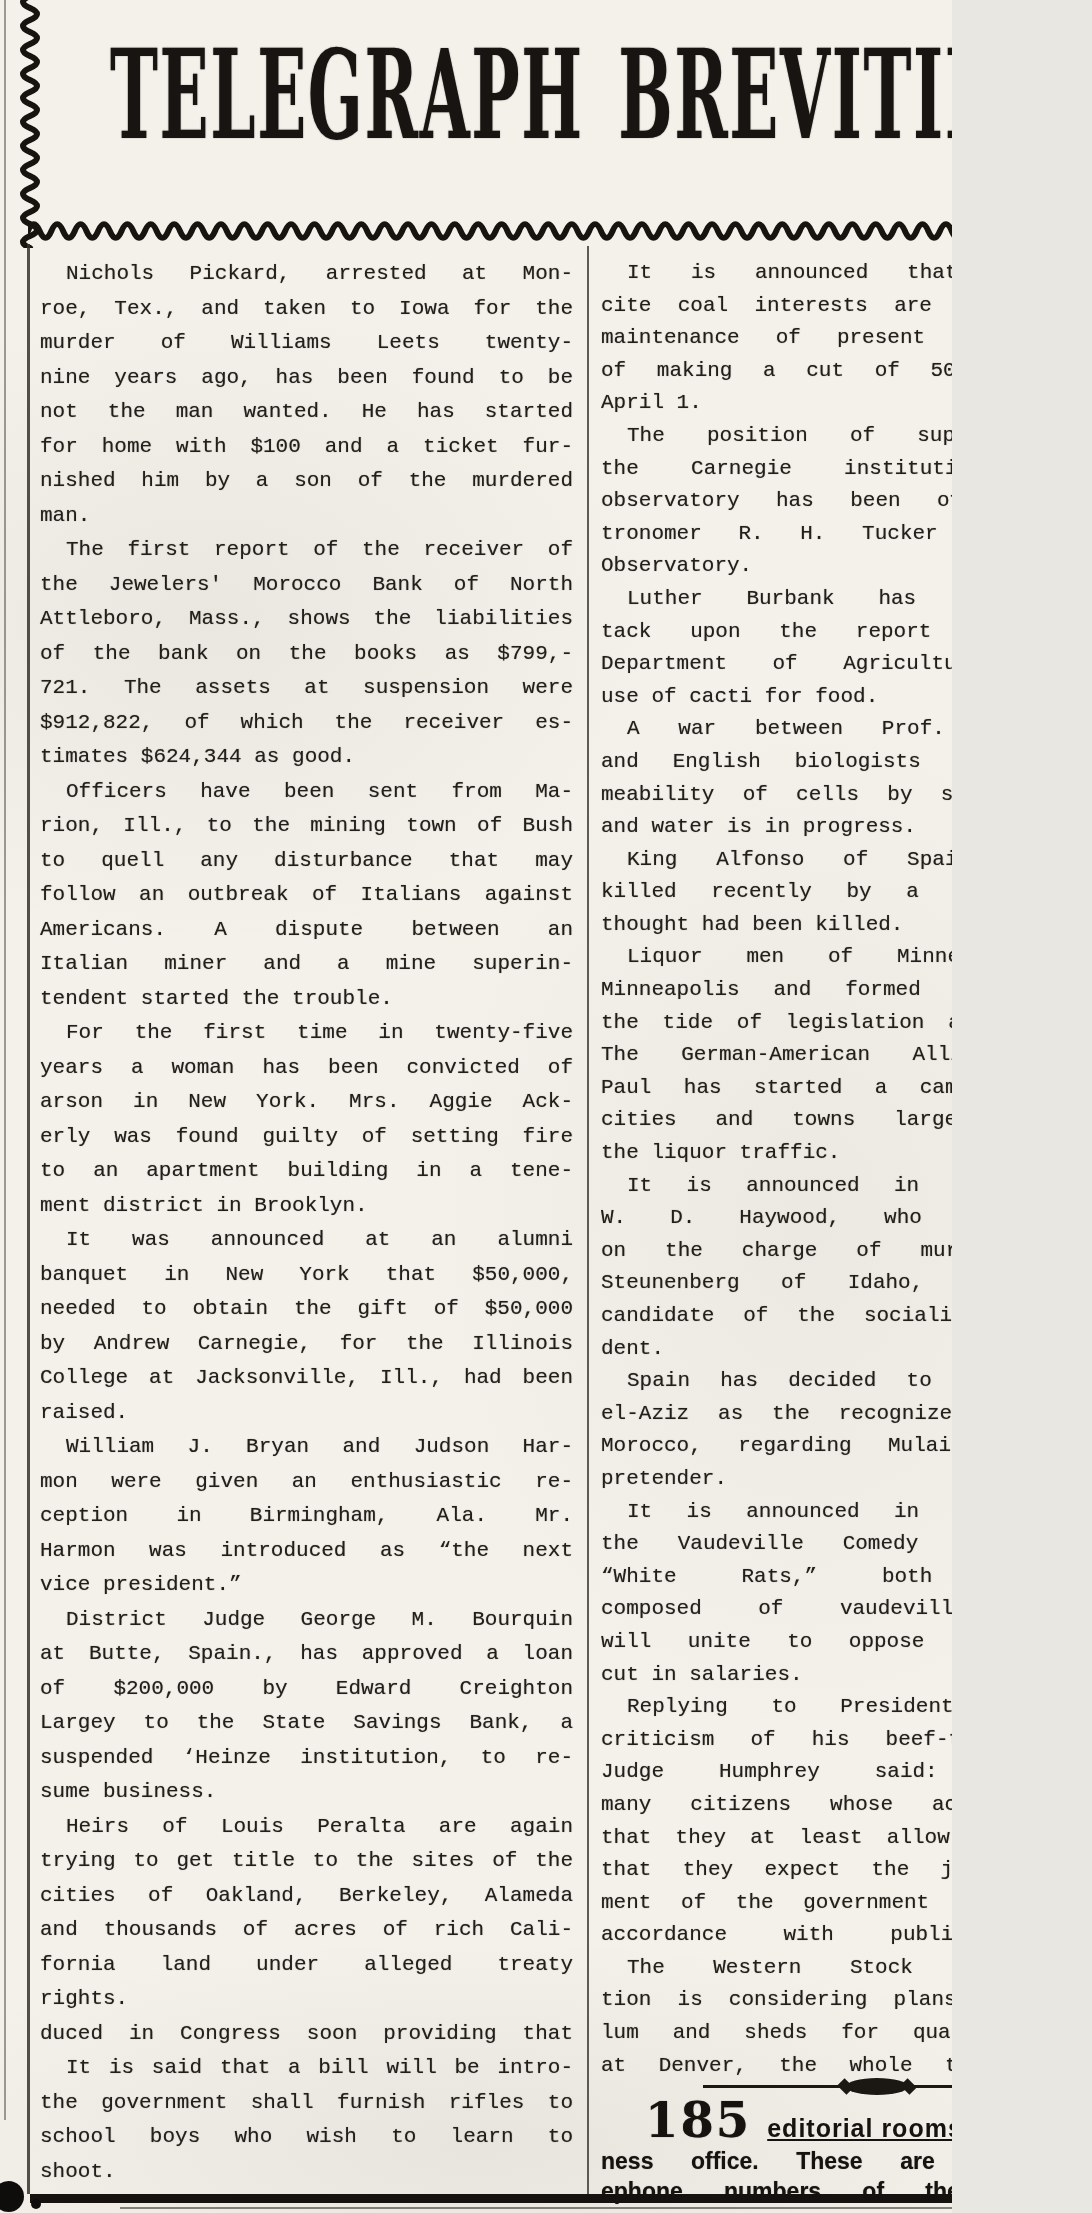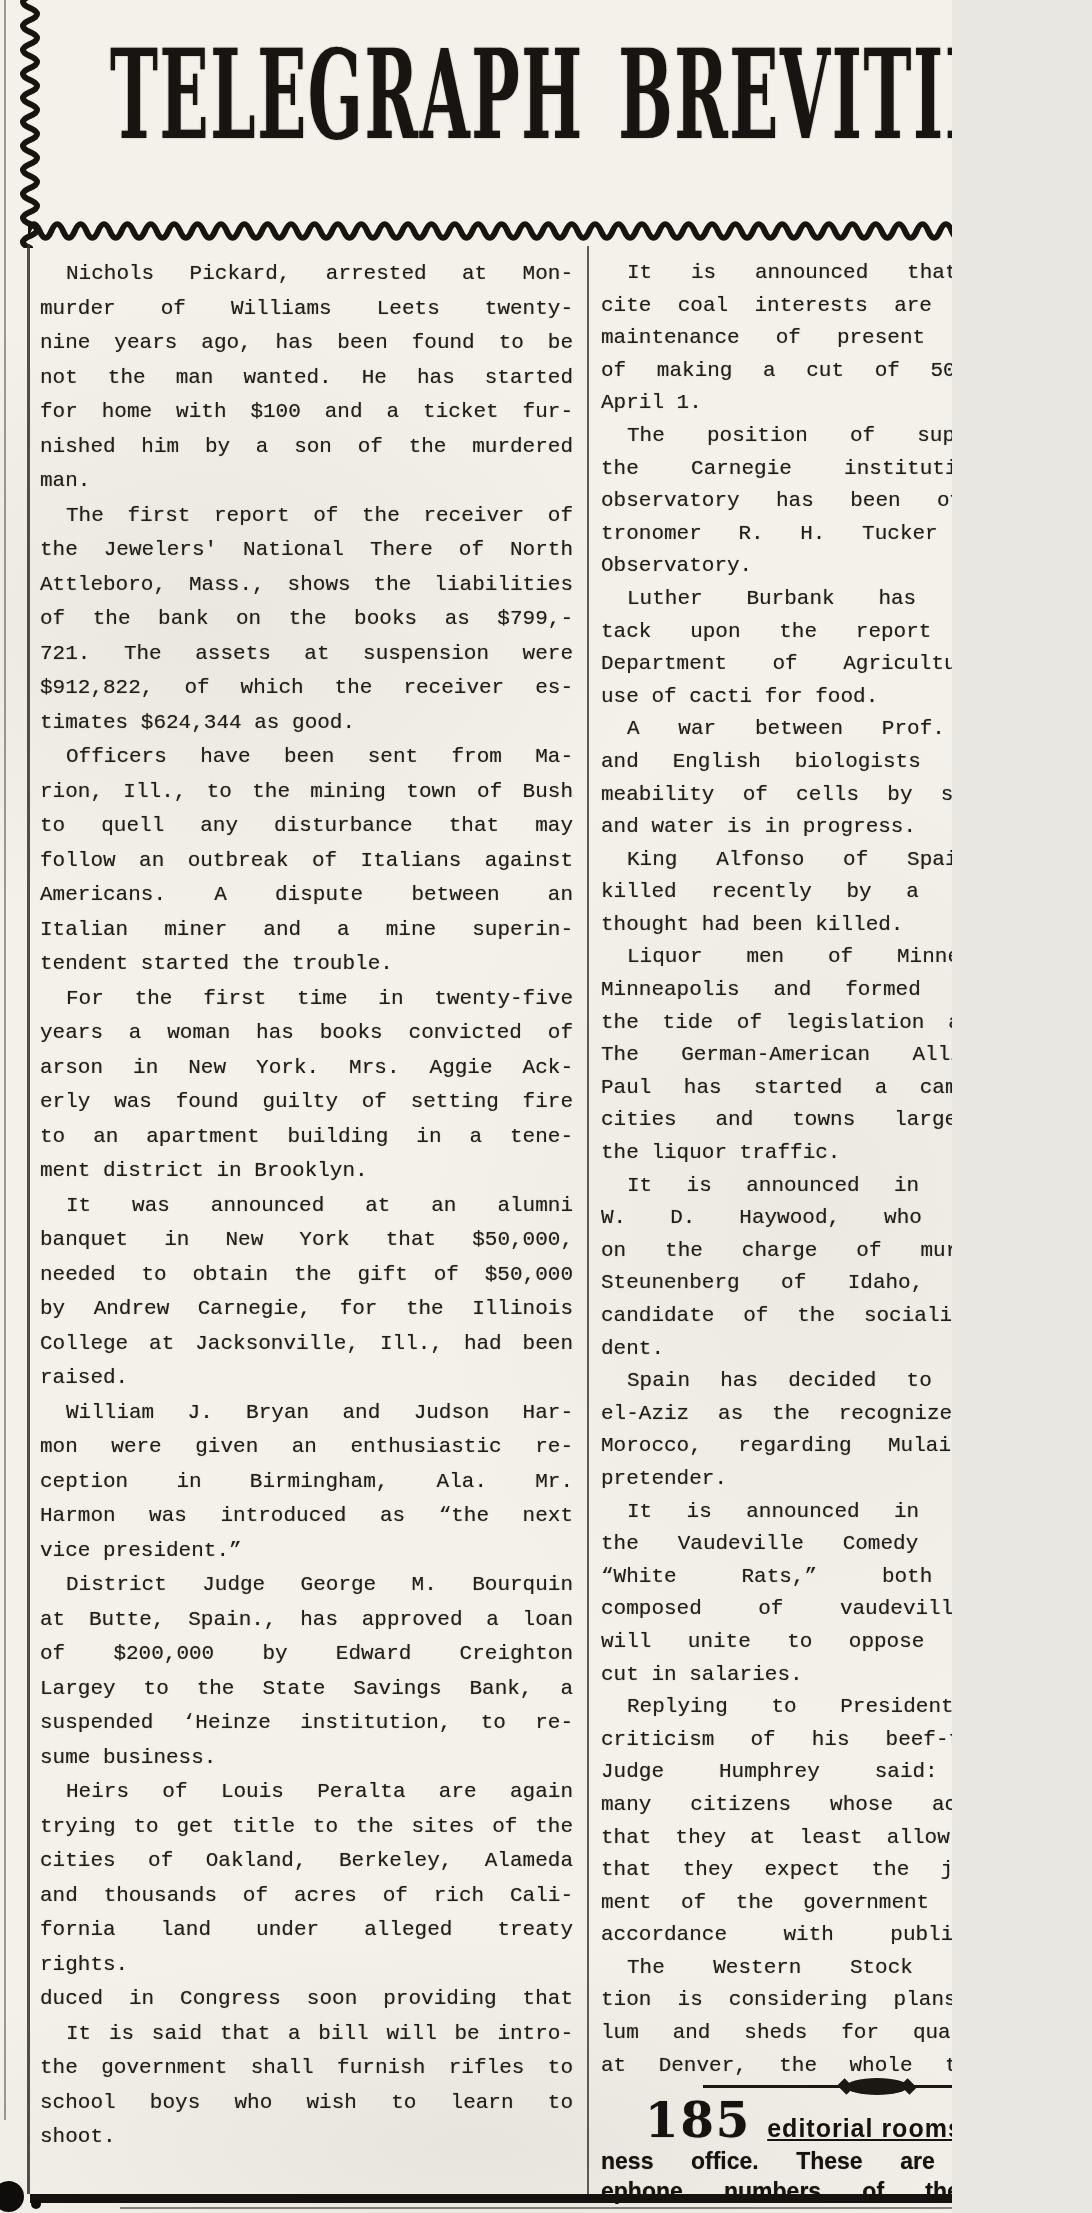--- a/index.html
+++ b/index.html
@@ -71,48 +71,49 @@
   <div class="left-rule"></div>
   <div class="divider-rule"></div>
   <div class="bottom-rule"></div>
   <div class="bottom-rule-thin"></div>
   <div class="ink-blot-big"></div>
   <div class="ink-blot-dot"></div>
 
   <div class="col col-left">
       <div class="para">
         <div class="line first">Nichols Pickard, arrested at Mon-</div>
+        <div class="line">roe, Tex., and taken to Iowa for the</div>
         <div class="line">murder of Williams Leets twenty-</div>
         <div class="line">nine years ago, has been found to be</div>
         <div class="line">not the man wanted.  He has started</div>
         <div class="line">for home with $100 and a ticket fur-</div>
         <div class="line">nished him by a son of the murdered</div>
         <div class="line last">man.</div>
       </div>
       <div class="para">
         <div class="line first">The first report of the receiver of</div>
-        <div class="line">the Jewelers' National There of North</div>
+        <div class="line">the Jewelers' Morocco Bank of North</div>
         <div class="line">Attleboro, Mass., shows the liabilities</div>
         <div class="line">of the bank on the books as $799,-</div>
         <div class="line">721.  The assets at suspension were</div>
         <div class="line">$912,822, of which the receiver es-</div>
         <div class="line last">timates $624,344 as good.</div>
       </div>
       <div class="para">
         <div class="line first">Officers have been sent from Ma-</div>
         <div class="line">rion, Ill., to the mining town of Bush</div>
         <div class="line">to quell any disturbance that may</div>
         <div class="line">follow an outbreak of Italians against</div>
         <div class="line">Americans.  A dispute between an</div>
         <div class="line">Italian miner and a mine superin-</div>
         <div class="line last">tendent started the trouble.</div>
       </div>
       <div class="para">
         <div class="line first">For the first time in twenty-five</div>
-        <div class="line">years a woman has books convicted of</div>
+        <div class="line">years a woman has been convicted of</div>
         <div class="line">arson in New York.  Mrs. Aggie Ack-</div>
         <div class="line">erly was found guilty of setting fire</div>
         <div class="line">to an apartment building in a tene-</div>
         <div class="line last">ment district in Brooklyn.</div>
       </div>
       <div class="para">
         <div class="line first">It was announced at an alumni</div>
         <div class="line">banquet in New York that $50,000,</div>
         <div class="line">needed to obtain the gift of $50,000</div>
         <div class="line">by Andrew Carnegie, for the Illinois</div>

